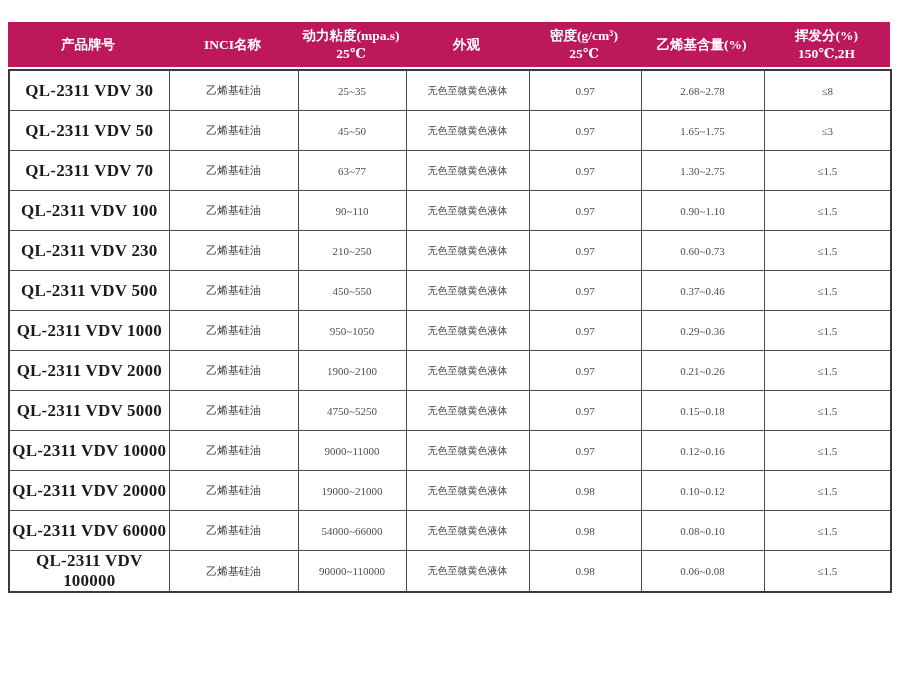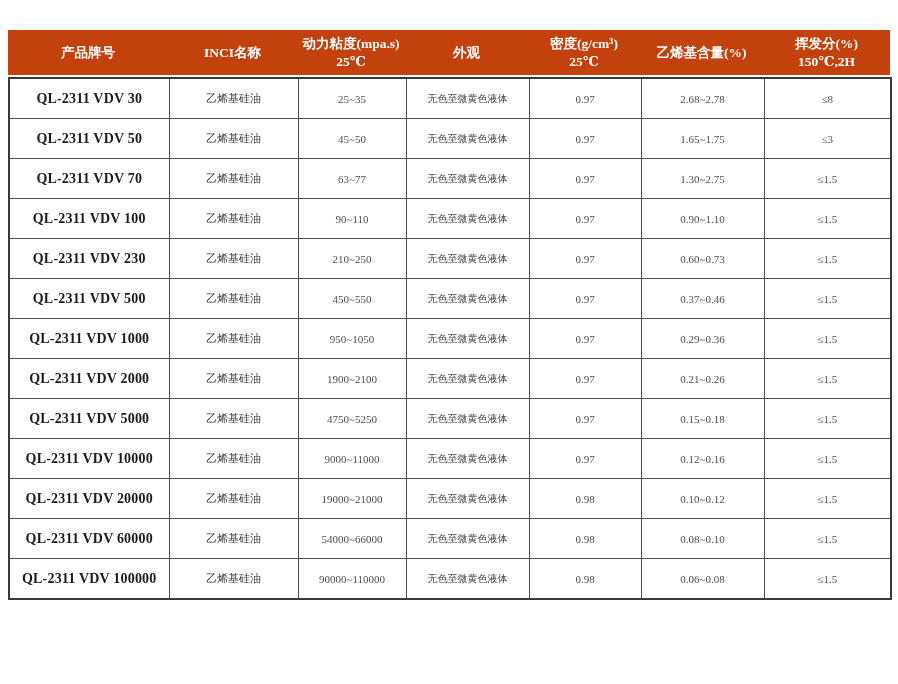--- a/index.html
+++ b/index.html
@@ -54,21 +54,21 @@
   table.body-table td {
     border: 1px solid #4c4c4c;
     height: 39px;
     text-align: center;
     vertical-align: middle;
     padding: 0 2px;
     overflow: hidden;
   }
   td.cell-brand {
     font-weight: bold;
-    font-size: 14px;
+    font-size: 17px;
     color: #1b1b1b;
     letter-spacing: 0.2px;
   }
   td.cell-inci {
     font-size: 11px;
     color: #3a3a3a;
   }
   td.cell-viscosity, td.cell-density, td.cell-vinyl, td.cell-volatile {
     font-size: 11px;
     color: #4f4f4f;
@@ -77,21 +77,21 @@
     font-size: 10px;
     color: #3f3f3f;
   }
 </style>
 </head>
 <body>
 
 <div class="sheet">
   <div class="spec-table">
 
-    <div class="head-row" style="background: #c2410c; margin-top: 8px;">
+    <div class="head-row" style="background: #be185d;">
       <div class="head-cell" style="width: 160px; color: rgb(255, 255, 255);">产品牌号</div>
       <div class="head-cell" style="width: 129px; color: rgb(255, 255, 255);">INCI名称</div>
       <div class="head-cell" style="width: 108px; color: rgb(255, 255, 255);">动力粘度(mpa.s)
 25℃</div>
       <div class="head-cell" style="width: 123px; color: rgb(255, 255, 255);">外观</div>
       <div class="head-cell" style="width: 112px; color: rgb(255, 255, 255);">密度(g/cm³)
 25℃</div>
       <div class="head-cell" style="width: 123px; color: rgb(255, 255, 255);">乙烯基含量(%)</div>
       <div class="head-cell" style="width: 127px; color: rgb(255, 255, 255);">挥发分(%)
 150℃,2H</div>

